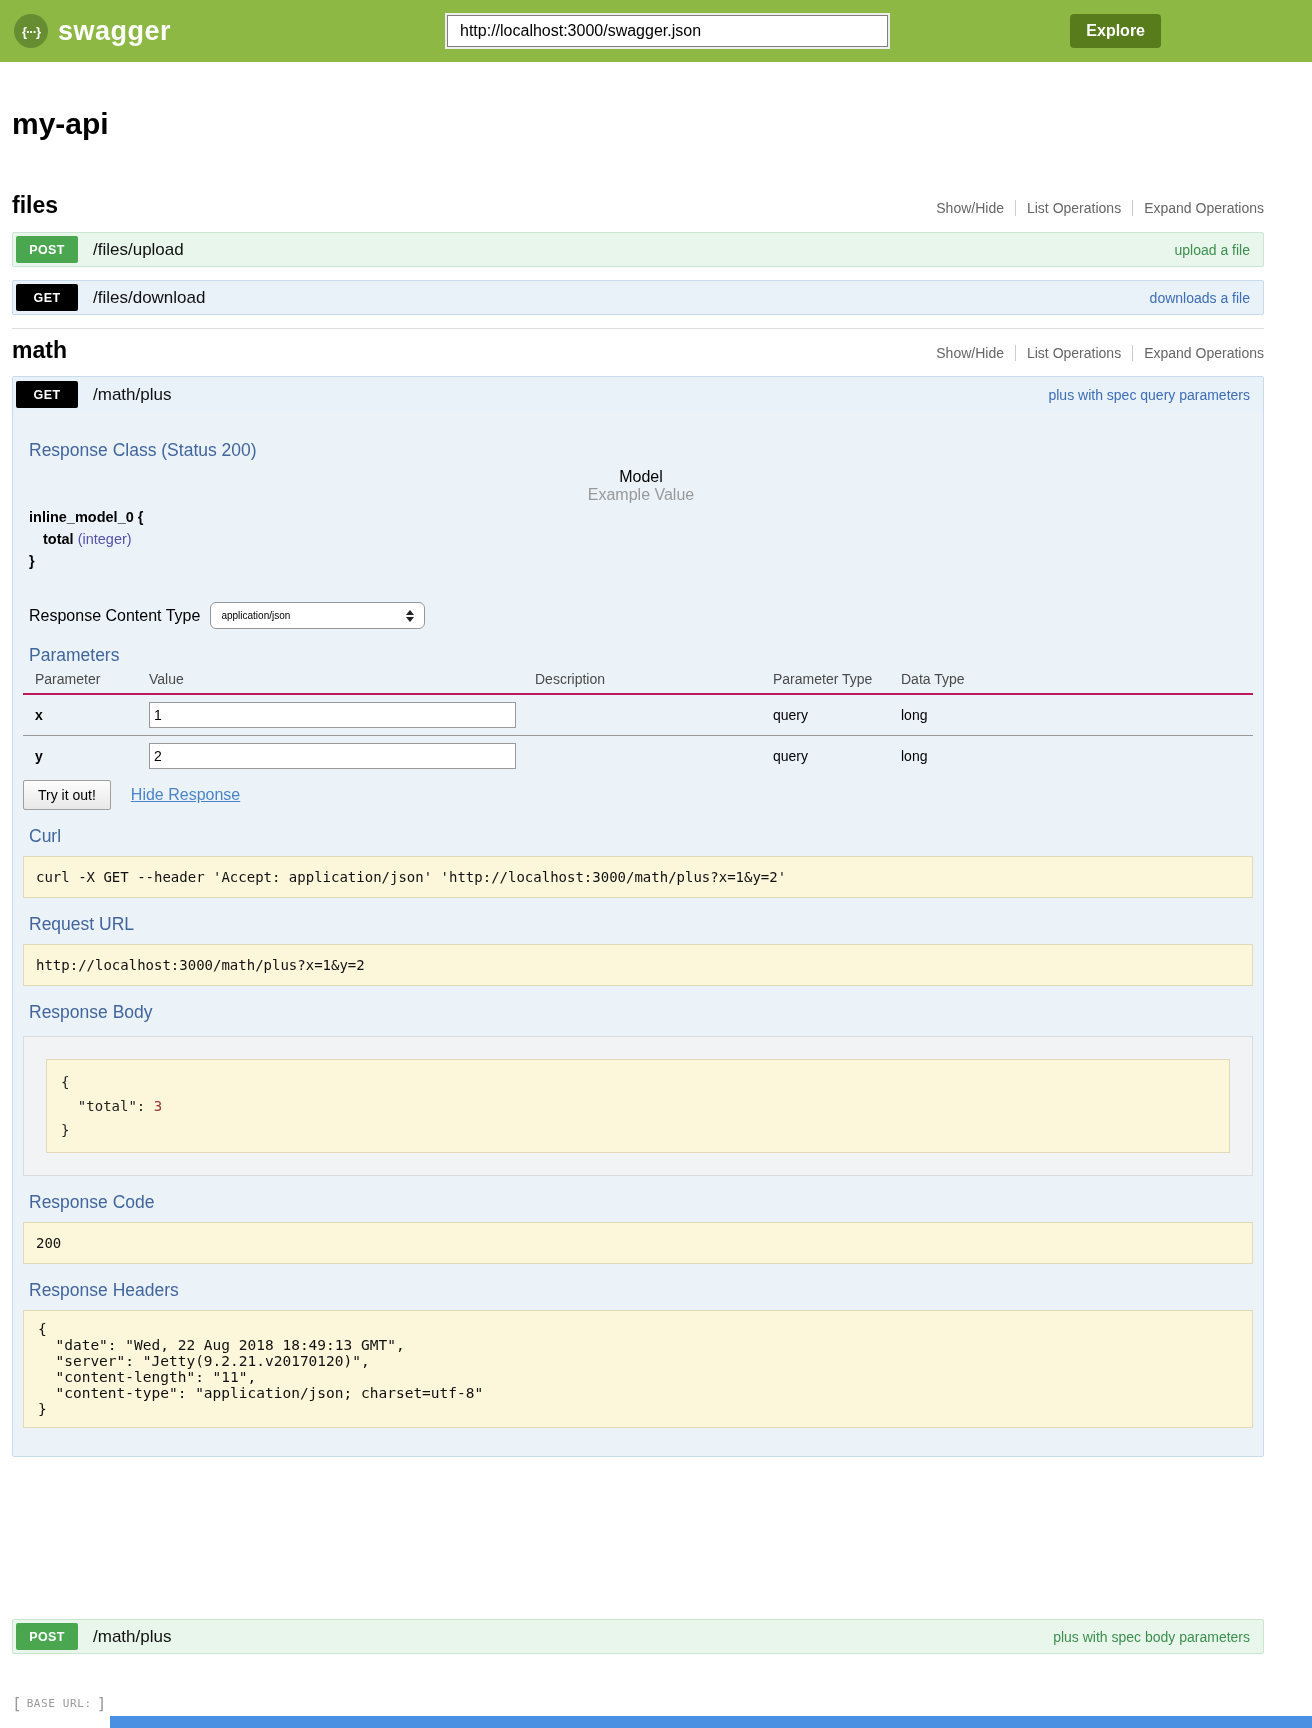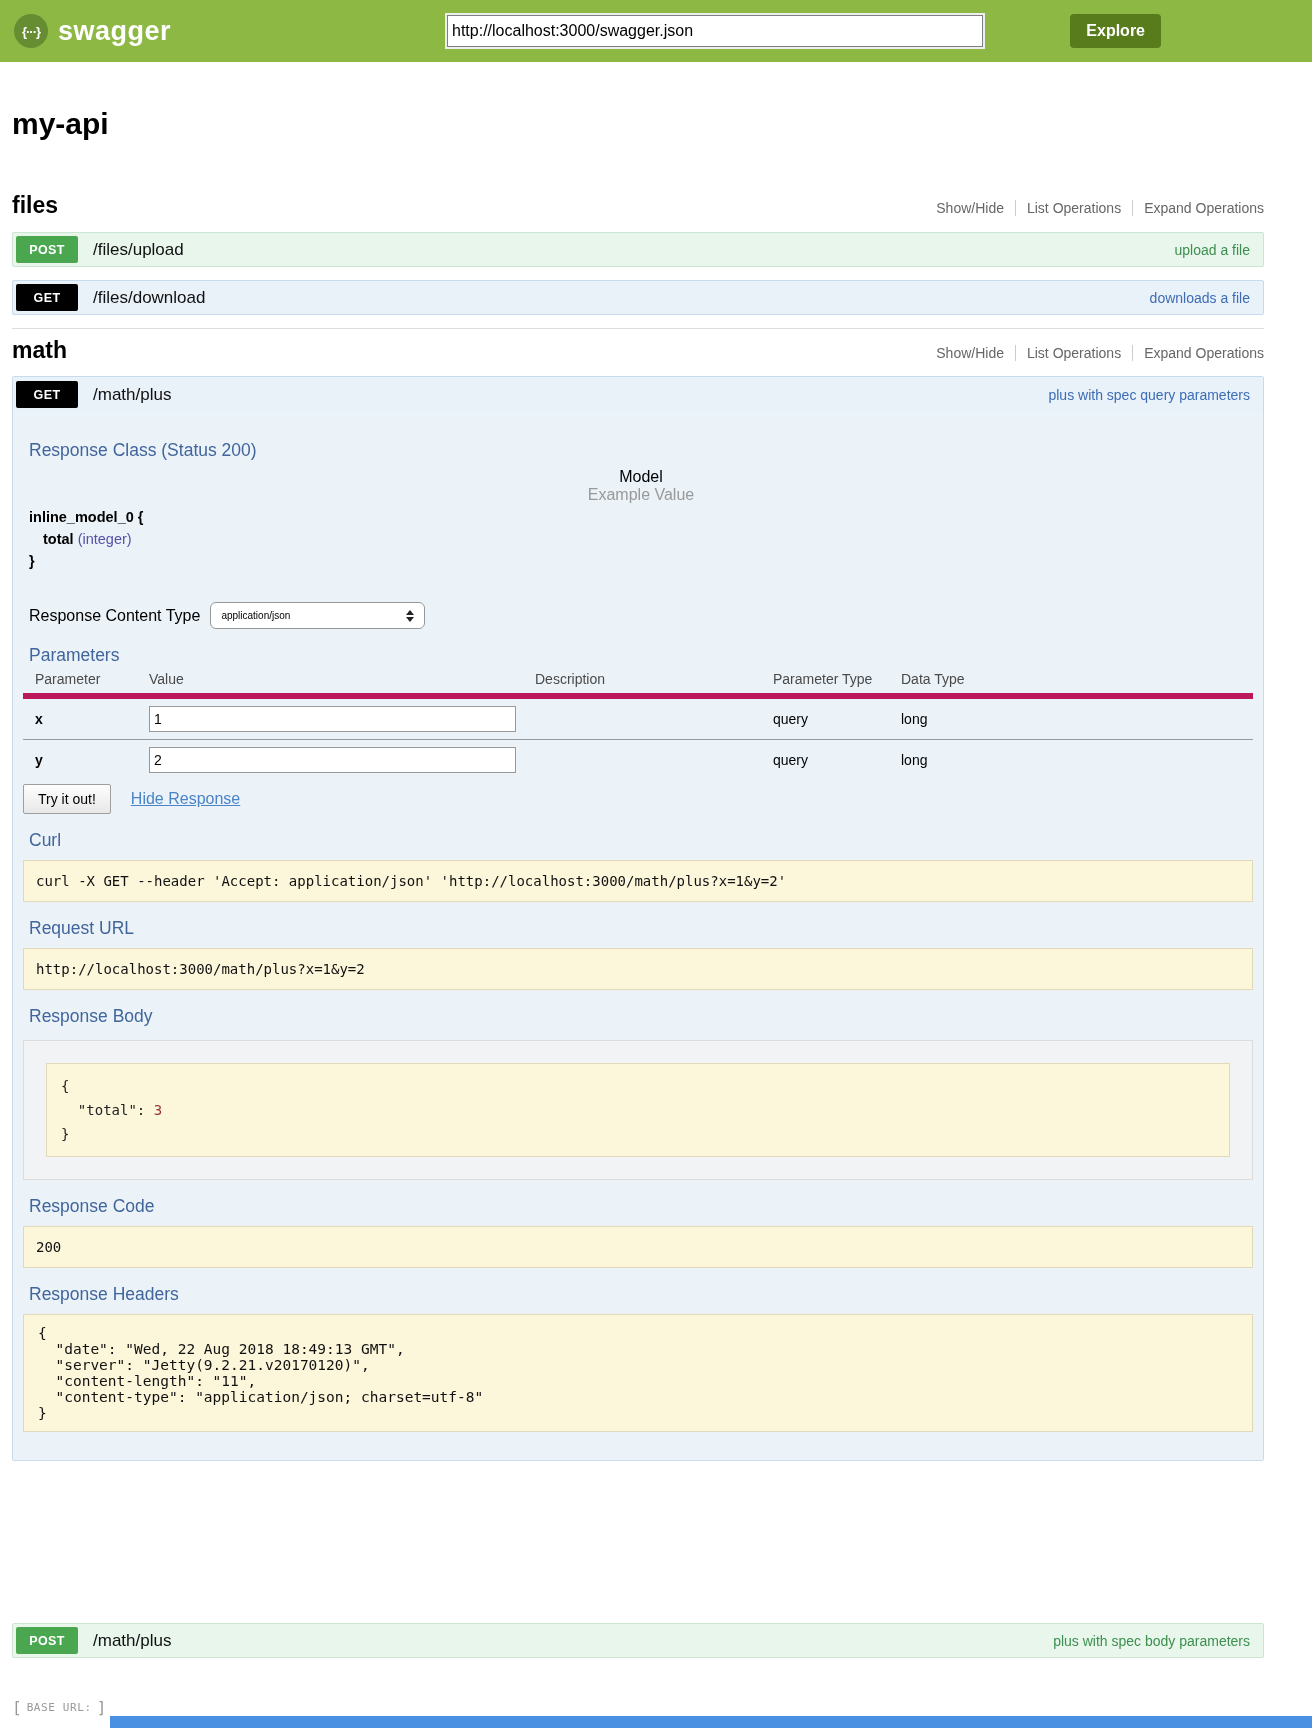--- a/index.html
+++ b/index.html
@@ -11,23 +11,23 @@
   
   .topbar { height:62px; background:#8cb843; position:relative; display:flex; align-items:center; }
   .logo-wrap { display:flex; align-items:center; margin-left:14px; }
   .logo-circle {
     width:34px; height:34px; border-radius:50%; background:#678d33; color:#fff;
     display:flex; align-items:center; justify-content:center;
     font-weight:bold; font-size:13px; letter-spacing:-1px;
   }
   .brand { color:#fff; font-size:27px; font-weight:bold; margin-left:10px; letter-spacing:0.5px; }
   .url-input {
-    position:absolute; left:447px; top:15px; width:536px; height:32px;
+    position:absolute; left:447px; top:15px; width:441px; height:32px;
     border:1px solid #7f7f7f; outline:2px solid #eee; outline-offset:0;
-    padding:0 4px; font-size:16px; font-family:"Liberation Sans",sans-serif; color:#000; background:#fff;
+    padding:0 12px; font-size:16px; font-family:"Liberation Sans",sans-serif; color:#000; background:#fff;
   }
   .explore-btn {
     position:absolute; right:151px; top:14px; height:34px; padding:0 16px;
     background:#587c1c; border:none; border-radius:4px; color:#fff;
     font-size:16px; font-weight:bold; font-family:"Liberation Sans",sans-serif; cursor:pointer;
   }
   
   .container { width:1252px; margin:0 12px; }
   h1.api-title { font-size:30px; font-weight:bold; margin:44px 0 0 0; line-height:36px; }
   .section-header { display:flex; justify-content:space-between; align-items:baseline; margin-top:50px; }
@@ -78,21 +78,21 @@
     border:1px solid #979797; border-radius:6px; display:flex; align-items:center;
     padding:0 10px; font-size:10px; cursor:pointer;
   }
   .sel-arrows { margin-left:auto; display:flex; flex-direction:column; gap:2px; }
   .tri-up   { width:0; height:0; border-left:4px solid transparent; border-right:4px solid transparent; border-bottom:5px solid #222; }
   .tri-down { width:0; height:0; border-left:4px solid transparent; border-right:4px solid transparent; border-top:5px solid #222; }
   
   table.params { border-collapse:collapse; width:100%; margin-top:6px; }
   table.params th {
     text-align:left; font-weight:400; color:#4a4a4a; font-size:14px;
-    padding:0 0 6px 0; border-bottom:6px solid #be185d;
+    padding:0 0 6px 0; border-bottom:2px solid #be185d;
   }
   table.params th:first-child { padding-left:12px; }
   table.params td { padding:7px 0; font-size:14px; vertical-align:middle; }
   table.params tr.p-row { border-bottom:1px solid #999; }
   table.params tr.p-row:last-child { border-bottom:none; }
   .pname { font-weight:bold; font-size:15px; padding-left:12px !important; }
   .param-input {
     width:367px; height:26px; border:1px solid #999; padding:0 4px;
     font-size:14px; font-family:"Liberation Sans",sans-serif; background:#fff;
   }

